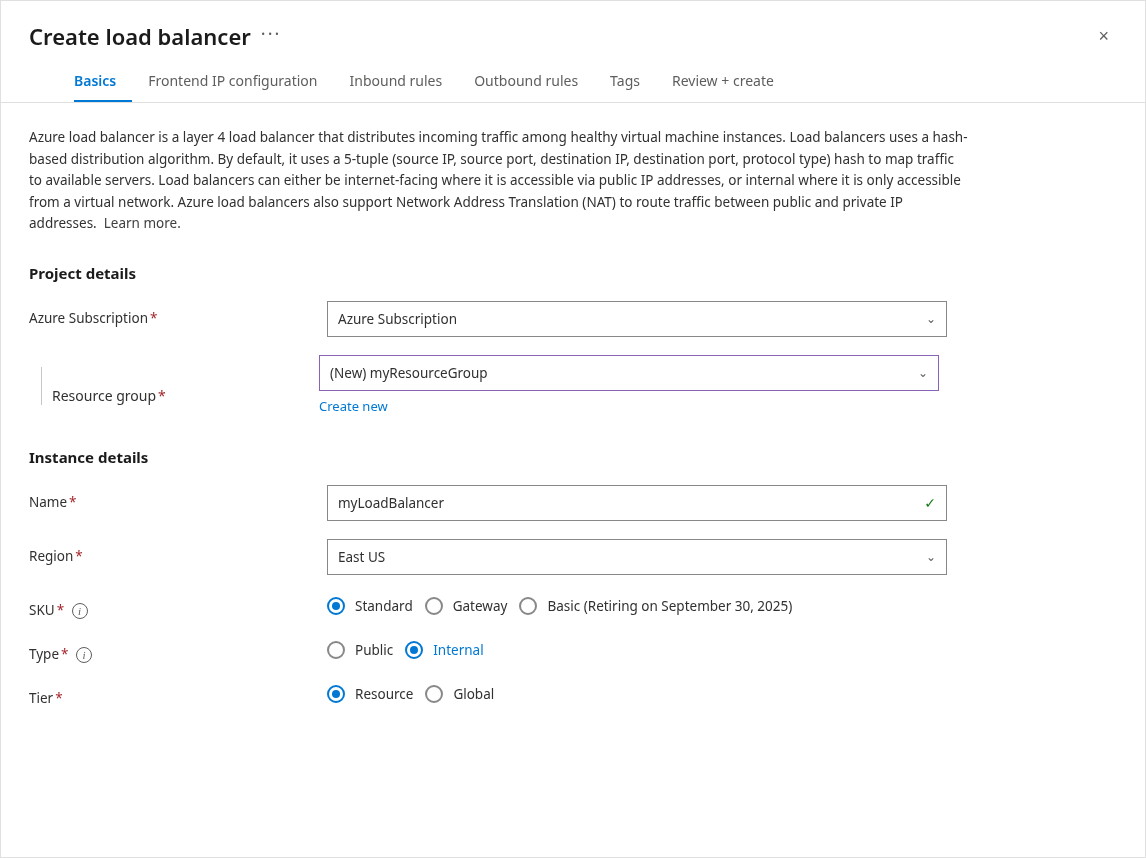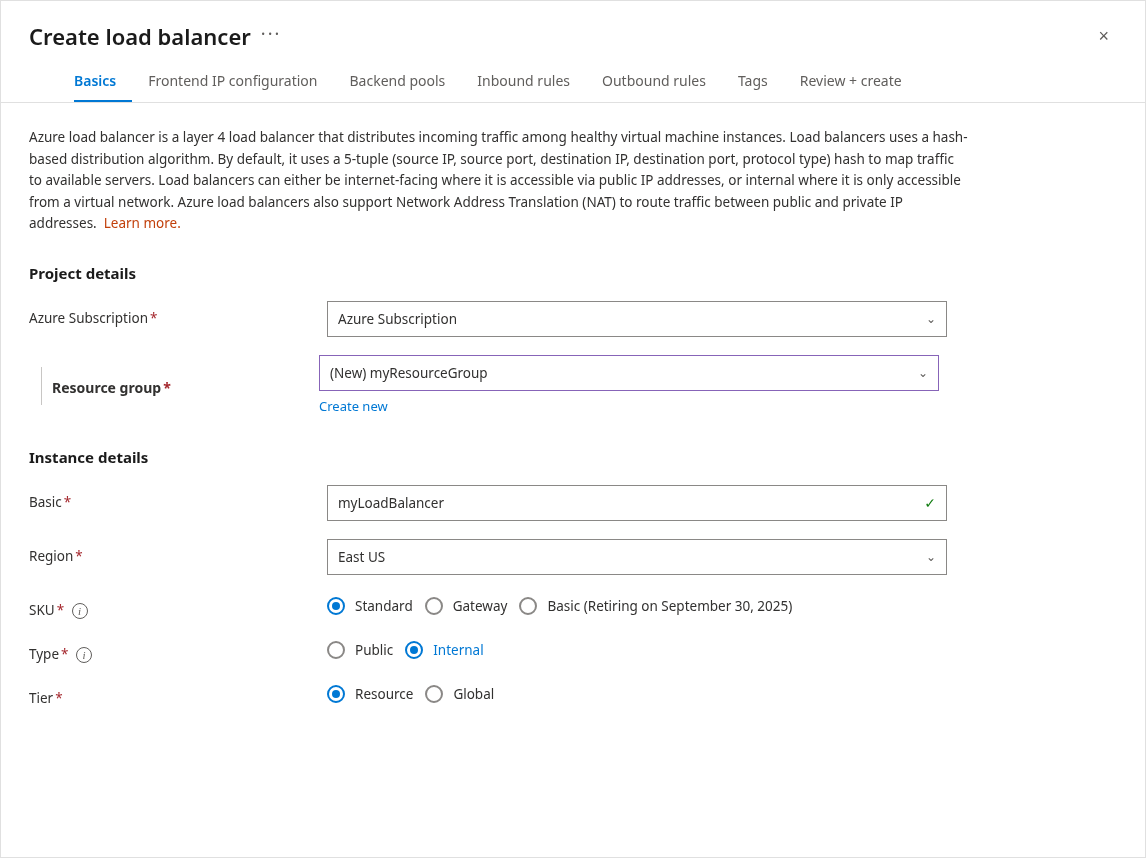--- a/index.html
+++ b/index.html
@@ -80,21 +80,21 @@
       overflow-y: auto;
     }
     .description {
       font-size: 13.5px;
       color: #323130;
       line-height: 1.6;
       max-width: 940px;
       margin-bottom: 28px;
     }
     .description a, .link {
-      color: #c2410c;
+      color: #404040;
       text-decoration: none;
       cursor: pointer;
     }
     .section-title {
       font-size: 15px;
       font-weight: 700;
       color: #1b1b1b;
       margin-bottom: 18px;
     }
     .form-section {
@@ -237,21 +237,20 @@
     <div class="dialog-title-row">
       <span class="dialog-title">Create load balancer</span>
       <span class="dialog-ellipsis">···</span>
     </div>
     <button class="close-btn">×</button>
   </div>
 
   <div class="tabs">
     <div class="tab active">Basics</div>
     <div class="tab">Frontend IP configuration</div>
-    <div class="tab">Backend pools</div>
     <div class="tab">Inbound rules</div>
     <div class="tab">Outbound rules</div>
     <div class="tab">Tags</div>
     <div class="tab">Review + create</div>
   </div>
 
   <div class="content">
 
     <div class="description">
       <span>Azure load balancer is a layer 4 load balancer that distributes incoming traffic among healthy virtual machine instances. Load balancers uses a hash-based distribution algorithm. By default, it uses a 5-tuple (source IP, source port, destination IP, destination port, protocol type) hash to map traffic to available servers. Load balancers can either be internet-facing where it is accessible via public IP addresses, or internal where it is only accessible from a virtual network. Azure load balancers also support Network Address Translation (NAT) to route traffic between public and private IP addresses.</span>
@@ -268,21 +267,21 @@
         <div class="form-control">
           <div class="dropdown">
             <span>Azure Subscription</span>
             <span class="dropdown-chevron">⌄</span>
           </div>
         </div>
       </div>
 
       <div class="resource-group-row">
         <div class="resource-group-label-area">
-          <div style="display:flex;align-items:center;padding-top:8px;padding-left:12px;font-weight:bold;">
+          <div style="display:flex;align-items:flex-end;padding-top:8px;padding-left:12px;">
             <div style="width:1px;height:38px;background:#c8c6c4;margin-right:10px;margin-top:-4px;"></div>
             <div>
               <span>Resource group</span><span class="required-star">*</span>
             </div>
           </div>
         </div>
         <div class="resource-group-control">
           <div class="dropdown highlight-border">
             <span>(New) myResourceGroup</span>
             <span class="dropdown-chevron">⌄</span>
@@ -290,21 +289,21 @@
           <a class="create-new-link">Create new</a>
         </div>
       </div>
     </div>
 
     <div class="form-section">
       <div class="section-title">Instance details</div>
 
       <div class="form-row">
         <div class="form-label">
-          <span>Basic</span><span class="required-star">*</span>
+          <span>Name</span><span class="required-star">*</span>
         </div>
         <div class="form-control">
           <div class="dropdown valid-border">
             <span>myLoadBalancer</span>
             <span class="dropdown-check">✓</span>
           </div>
         </div>
       </div>
 
       <div class="form-row">

